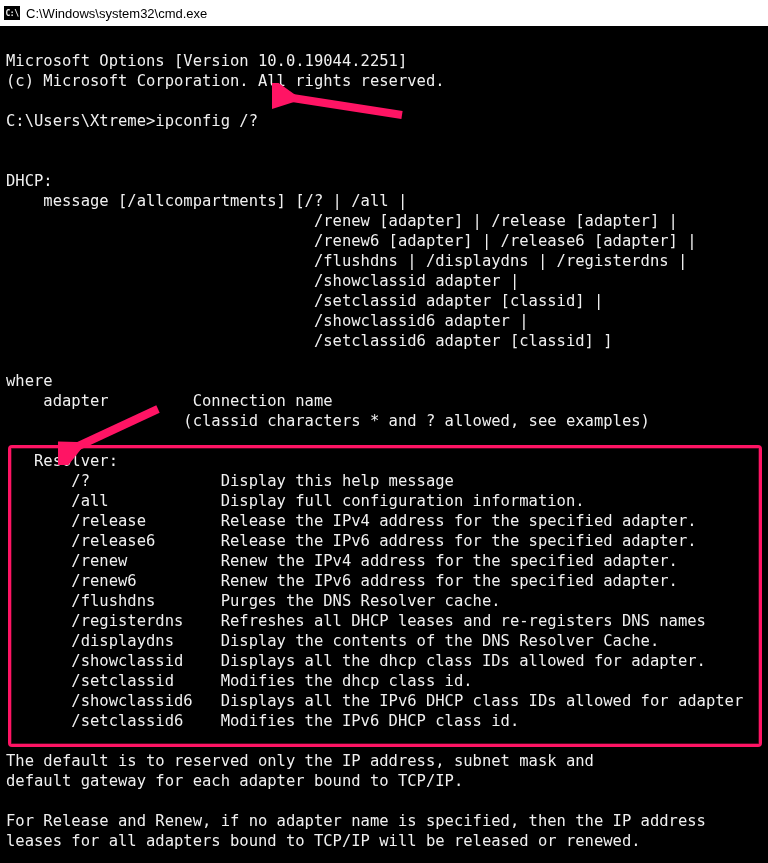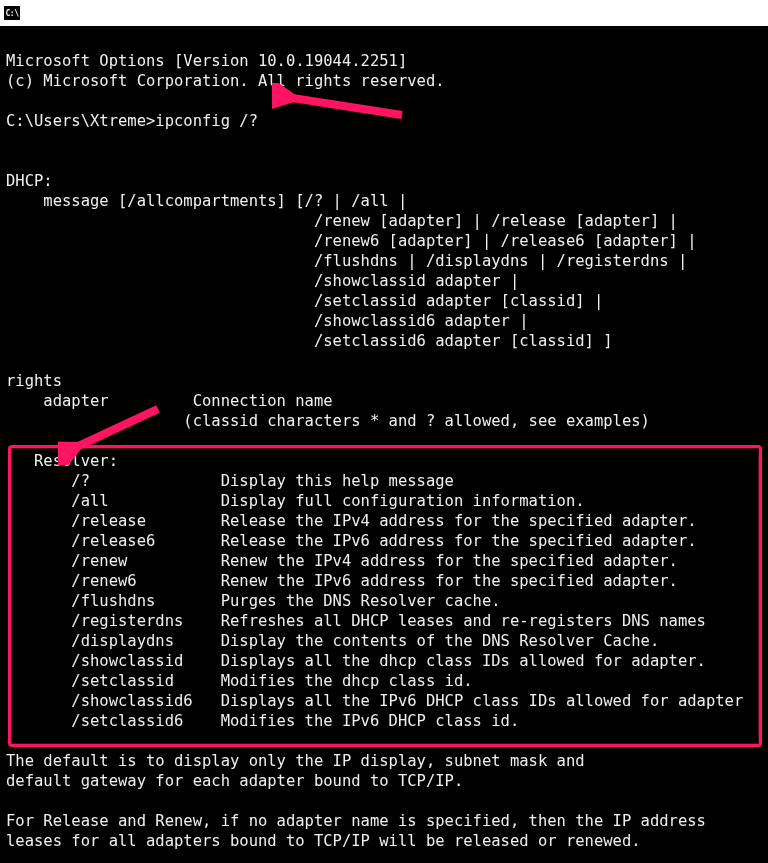--- a/index.html
+++ b/index.html
@@ -56,59 +56,60 @@
   .arrow {
     position: absolute;
     pointer-events: none;
   }
 </style>
 </head>
 <body>
 
 <div class="titlebar">
   <span class="ticon">C:\</span>
+  <span>C:\Windows\system32\cmd.exe</span>
 </div>
 
 <div class="console">
 <span>Microsoft Options [Version 10.0.19044.2251]</span>
 <span>(c) Microsoft Corporation. All rights reserved.</span>
 
 <span>C:\Users\Xtreme&gt;ipconfig /?</span>
 
 
 <span>DHCP:</span>
 <span>    message [/allcompartments] [/? | /all |</span>
 <span>                                 /renew [adapter] | /release [adapter] |</span>
 <span>                                 /renew6 [adapter] | /release6 [adapter] |</span>
 <span>                                 /flushdns | /displaydns | /registerdns |</span>
 <span>                                 /showclassid adapter |</span>
 <span>                                 /setclassid adapter [classid] |</span>
 <span>                                 /showclassid6 adapter |</span>
 <span>                                 /setclassid6 adapter [classid] ]</span>
 
-<span>rights</span>
+<span>where</span>
 <span>    adapter         Connection name</span>
 <span>                   (classid characters * and ? allowed, see examples)</span>
 
 <span>   Resolver:</span>
 <span id="opt-lines">       /?              Display this help message
        /all            Display full configuration information.
        /release        Release the IPv4 address for the specified adapter.
        /release6       Release the IPv6 address for the specified adapter.
        /renew          Renew the IPv4 address for the specified adapter.
        /renew6         Renew the IPv6 address for the specified adapter.
        /flushdns       Purges the DNS Resolver cache.
        /registerdns    Refreshes all DHCP leases and re-registers DNS names
        /displaydns     Display the contents of the DNS Resolver Cache.
        /showclassid    Displays all the dhcp class IDs allowed for adapter.
        /setclassid     Modifies the dhcp class id.
        /showclassid6   Displays all the IPv6 DHCP class IDs allowed for adapter
        /setclassid6    Modifies the IPv6 DHCP class id.</span>
 
-<span>The default is to display only the IP display, subnet mask and</span>
+<span>The default is to reserved only the IP address, subnet mask and</span>
 <span>default gateway for each adapter bound to TCP/IP.</span>
 
 <span>For Release and Renew, if no adapter name is specified, then the IP address</span>
 <span>leases for all adapters bound to TCP/IP will be released or renewed.</span>
 
 <div class="options-box" id="options-box" style="top: 418px; height: 296px;"></div>
 
 <svg class="arrow" id="arrow1" width="140" height="50" style="left: 272px; top: 56px;">
   <defs>
         <marker id="ah1" markerWidth="12" markerHeight="10" refX="2" refY="5" orient="auto">

